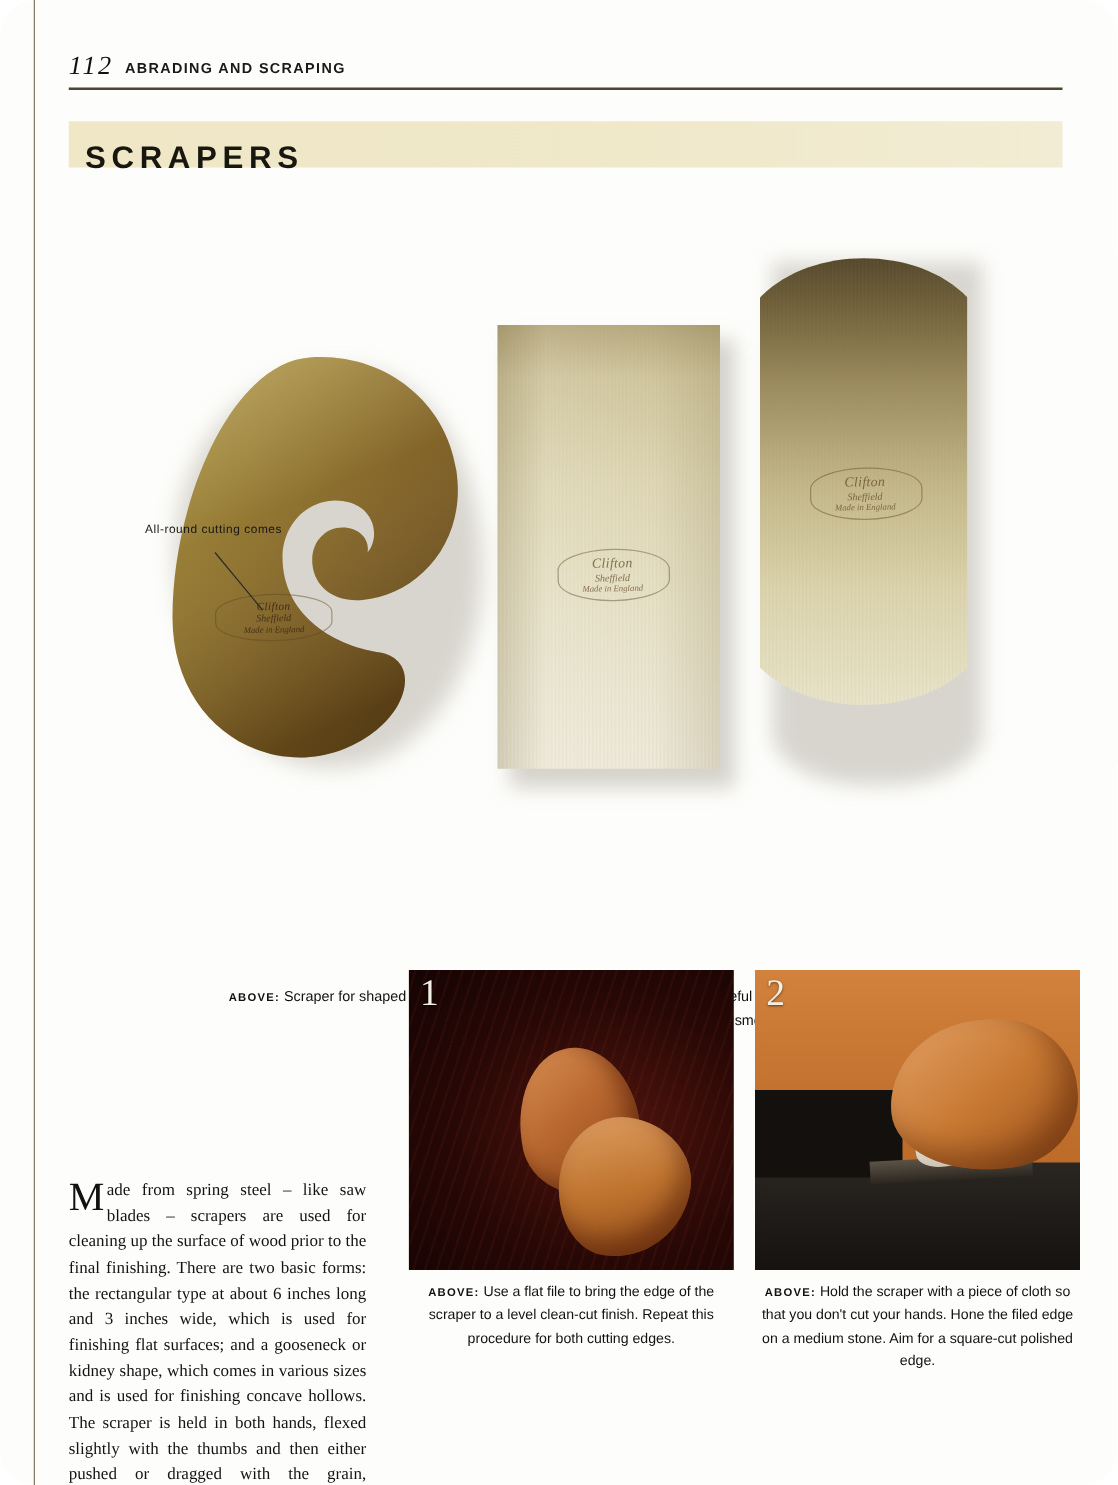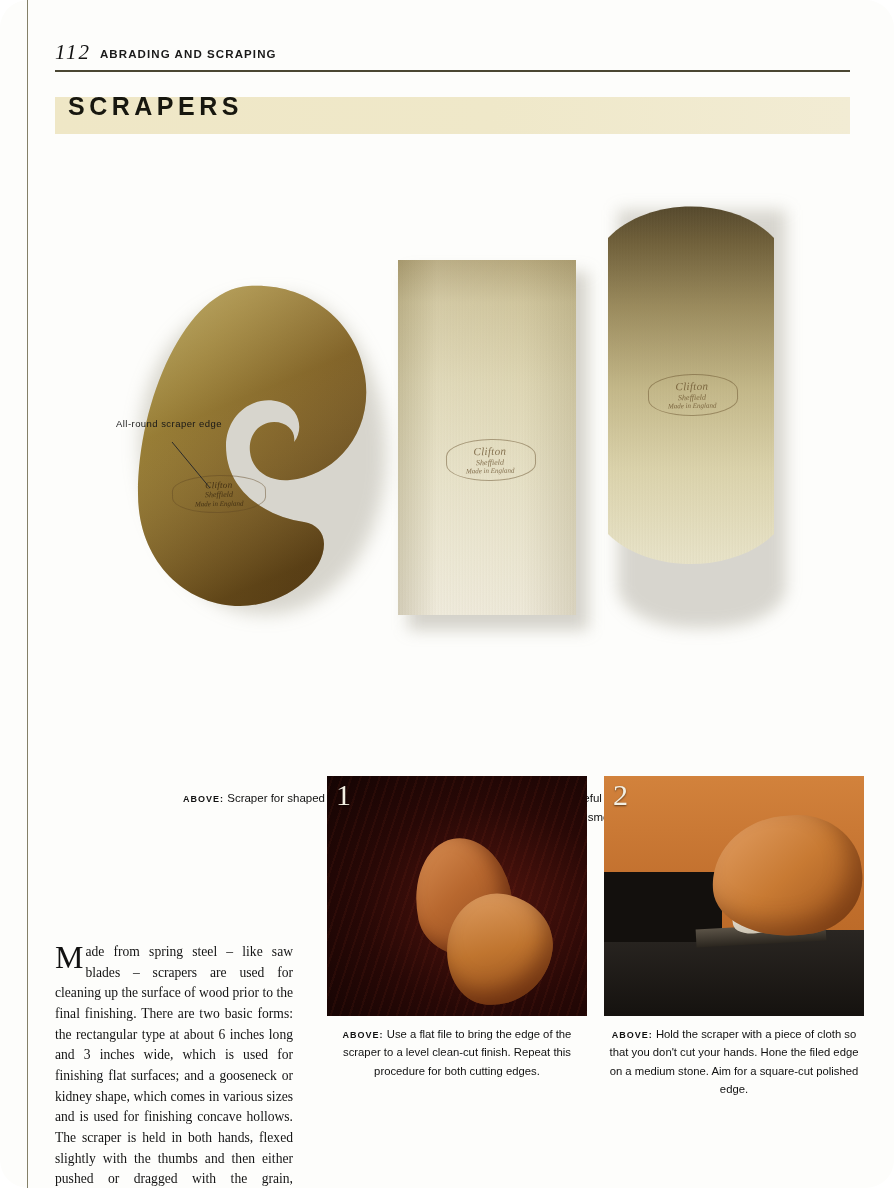--- a/index.html
+++ b/index.html
@@ -77,21 +77,21 @@
     position: absolute;
     left: 55px;
     top: 97px;
     width: 795px;
     height: 37px;
     background: linear-gradient(to right, #efe7c6 0%, #efe8c9 55%, #f2ecd4 100%);
   }
   .band-title {
     position: absolute;
     left: 68px;
-    top: 92px;
+    top: 112px;
     font-family: "Liberation Sans", sans-serif;
     font-size: 25px;
     font-weight: bold;
     letter-spacing: 4.5px;
     color: #17170f;
   }
 
   
   .photo-area {
     position: absolute;
@@ -441,21 +441,21 @@
                  C10,120 58,10 120,6 Z" fill="url(#kg2)"></path>
       </svg>
       <div class="brand" style="left:50px; top:200px; width:82px;">
         <div class="brand-ring" style="left:-6px; top:-5px; width:92px; height:36px;"></div>
         <div class="b1" style="color:rgba(40,26,8,.75); font-size:9px;">Clifton</div>
         <div class="b2" style="color:rgba(40,26,8,.7);">Sheffield</div>
         <div class="b3" style="color:rgba(40,26,8,.7);">Made in England</div>
       </div>
     </div>
 
-    <div class="label-note">All-round scraper edge</div>
+    <div class="label-note">All-round cutting comes</div>
     <svg class="leader" viewBox="0 0 42 50">
       <line x1="2" y1="2" x2="40" y2="48" stroke="#2a2a2a" stroke-width="1"></line>
     </svg>
 
     <div class="rect-wrap">
       <div class="rect-shadow"></div>
       <div class="rect-blade"></div>
       <div class="brand" style="left:56px; top:185px; width:72px;">
         <div class="brand-ring" style="left:-8px; top:-6px; width:88px; height:40px;"></div>
         <div class="b1">Clifton</div>

